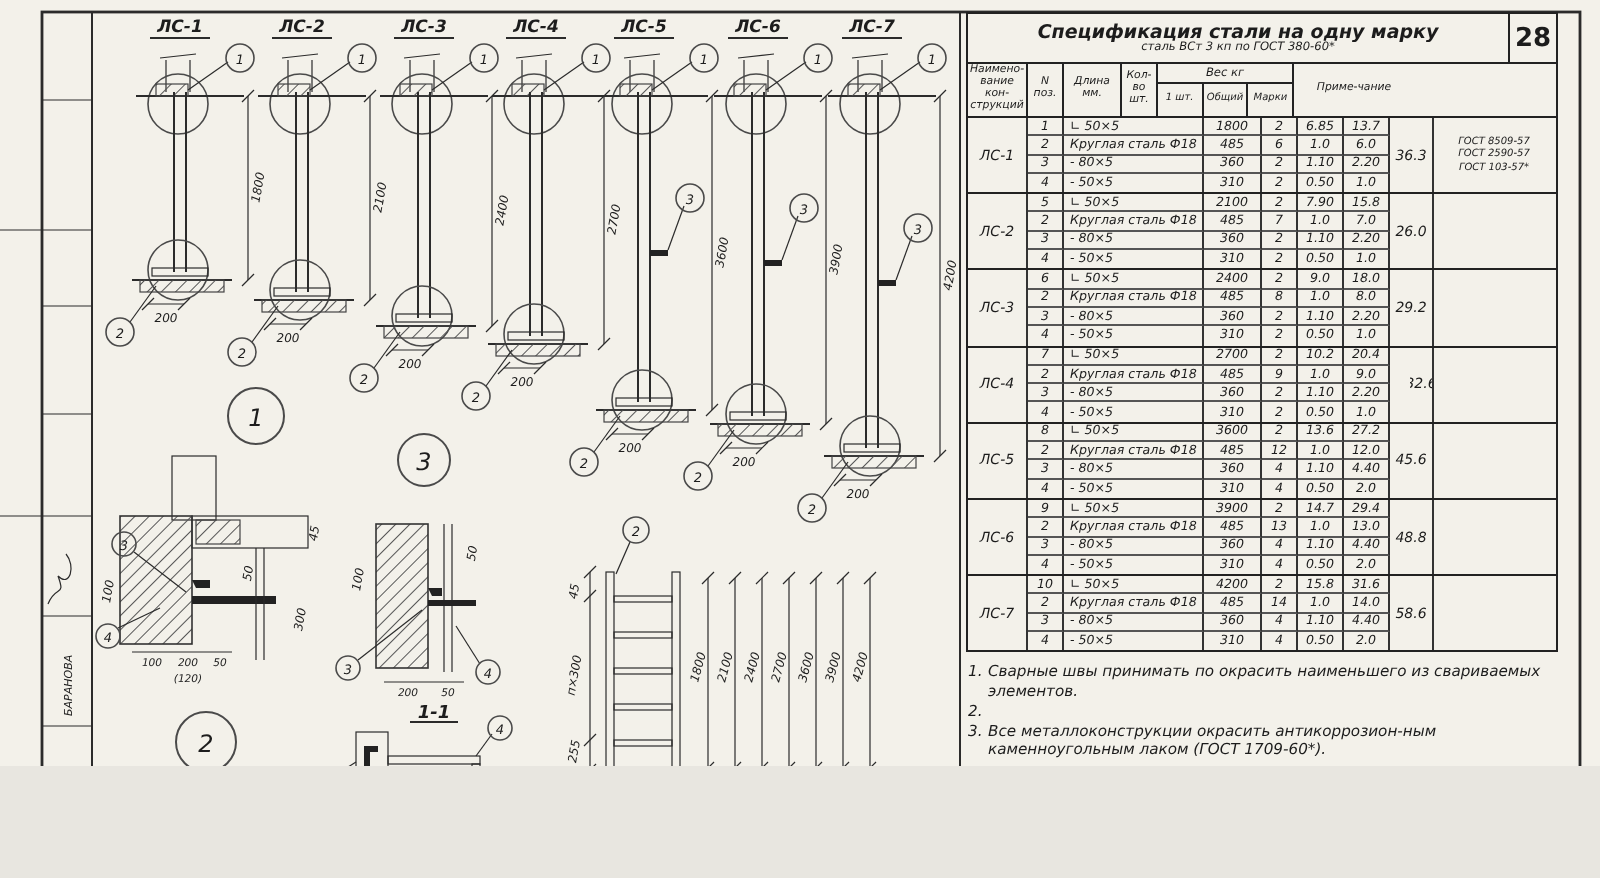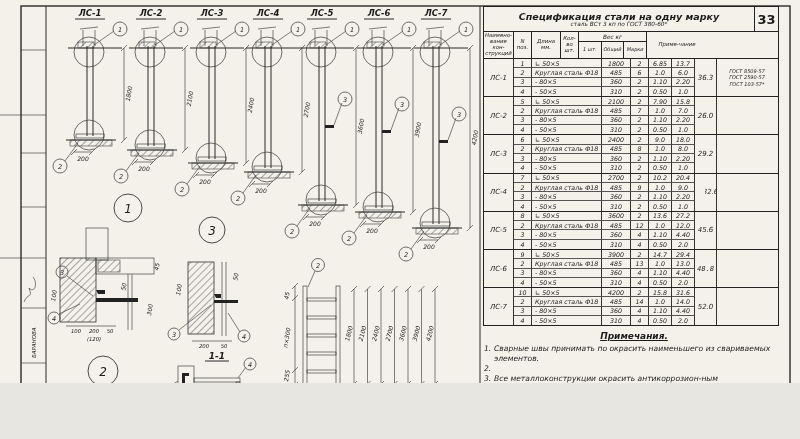--- a/index.html
+++ b/index.html
@@ -500,21 +500,21 @@
       <line x1="158" y1="400" x2="158" y2="410" class="ln thin"></line>
     </g>
   </svg>
 
   <div class="spec">
     <div class="spec-title-row">
       <div class="spec-title-wrap">
         <div class="spec-title">Спецификация стали  на одну марку</div>
         <div class="spec-subtitle">сталь ВСт 3 кп по ГОСТ 380-60*</div>
       </div>
-      <div class="sheet-no">33</div>
+      <div class="sheet-no">28</div>
     </div>
     <div class="spec-header">
       <div class="hc" style="width:30px">Наимено-вание кон-струкций</div>
       <div class="hc" style="width:18px">N поз.</div>
       <div class="hc" style="width:29px">Длина мм.</div>
       <div class="hc" style="width:18px">Кол-во шт.</div>
       <div class="hw" style="width:68px">
         <div class="hw-top">Вес кг</div>
         <div class="hw-sub">
           <div style="width:23px">1 шт.</div>
@@ -693,21 +693,21 @@
           <div class="c rb" style="grid-area: 3 / 4;">360</div>
           <div class="c rb" style="grid-area: 3 / 5;">4</div>
           <div class="c rb" style="grid-area: 3 / 6;">1.10</div>
           <div class="c rb" style="grid-area: 3 / 7;">4.40</div>
           <div class="c" style="grid-area: 4 / 2;">4</div>
           <div class="c prof" style="grid-area: 4 / 3;">- 50×5</div>
           <div class="c" style="grid-area: 4 / 4;">310</div>
           <div class="c" style="grid-area: 4 / 5;">4</div>
           <div class="c" style="grid-area: 4 / 6;">0.50</div>
           <div class="c" style="grid-area: 4 / 7;">2.0</div>
-          <div class="c mark" style="grid-area: 1 / 8 / 5; font-family: Liberation Mono, monospace;">48.8</div>
+          <div class="c mark" style="grid-area: 1 / 8 / 5;">48.8</div>
           <div class="c note" style="grid-area: 1 / 9 / 5;"></div>
         </div>
         <div class="grp">
           <div class="c name" style="grid-area: 1 / 1 / 5;">ЛС-7</div>
           <div class="c rb" style="grid-area: 1 / 2;">10</div>
           <div class="c rb prof" style="grid-area: 1 / 3;">∟ 50×5</div>
           <div class="c rb" style="grid-area: 1 / 4;">4200</div>
           <div class="c rb" style="grid-area: 1 / 5;">2</div>
           <div class="c rb" style="grid-area: 1 / 6;">15.8</div>
           <div class="c rb" style="grid-area: 1 / 7;">31.6</div>
@@ -722,28 +722,27 @@
           <div class="c rb" style="grid-area: 3 / 4;">360</div>
           <div class="c rb" style="grid-area: 3 / 5;">4</div>
           <div class="c rb" style="grid-area: 3 / 6;">1.10</div>
           <div class="c rb" style="grid-area: 3 / 7;">4.40</div>
           <div class="c" style="grid-area: 4 / 2;">4</div>
           <div class="c prof" style="grid-area: 4 / 3;">- 50×5</div>
           <div class="c" style="grid-area: 4 / 4;">310</div>
           <div class="c" style="grid-area: 4 / 5;">4</div>
           <div class="c" style="grid-area: 4 / 6;">0.50</div>
           <div class="c" style="grid-area: 4 / 7;">2.0</div>
-          <div class="c mark" style="grid-area: 1 / 8 / 5;">52.0</div>
+          <div class="c mark" style="grid-area: 1 / 8 / 5;">58.6</div>
           <div class="c note" style="grid-area: 1 / 9 / 5;"></div>
         </div>
       </div>
   </div>
 
   <div class="notes">
-    <div class="notes-title">Примечания.</div>
     <div id="notesList">
         <div class="note-item">
           <span class="n">1.</span>
           <span>Сварные швы принимать по окрасить наименьшего из свариваемых элементов.</span>
         </div>
         <div class="note-item">
           <span class="n">2.</span>
         </div>
         <div class="note-item">
           <span class="n">3.</span>

